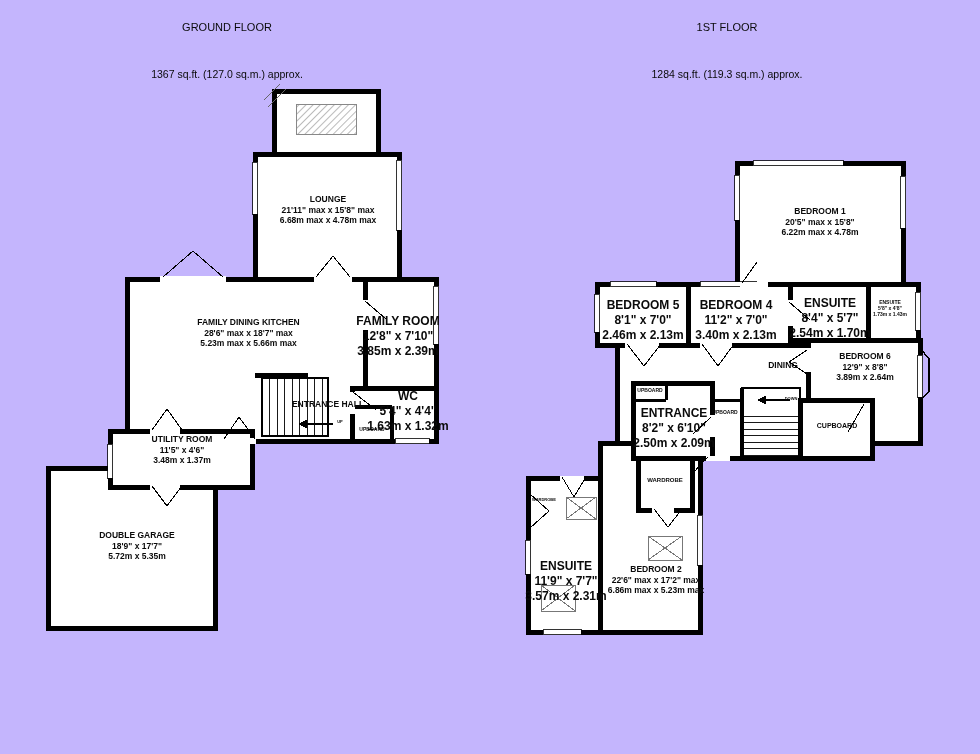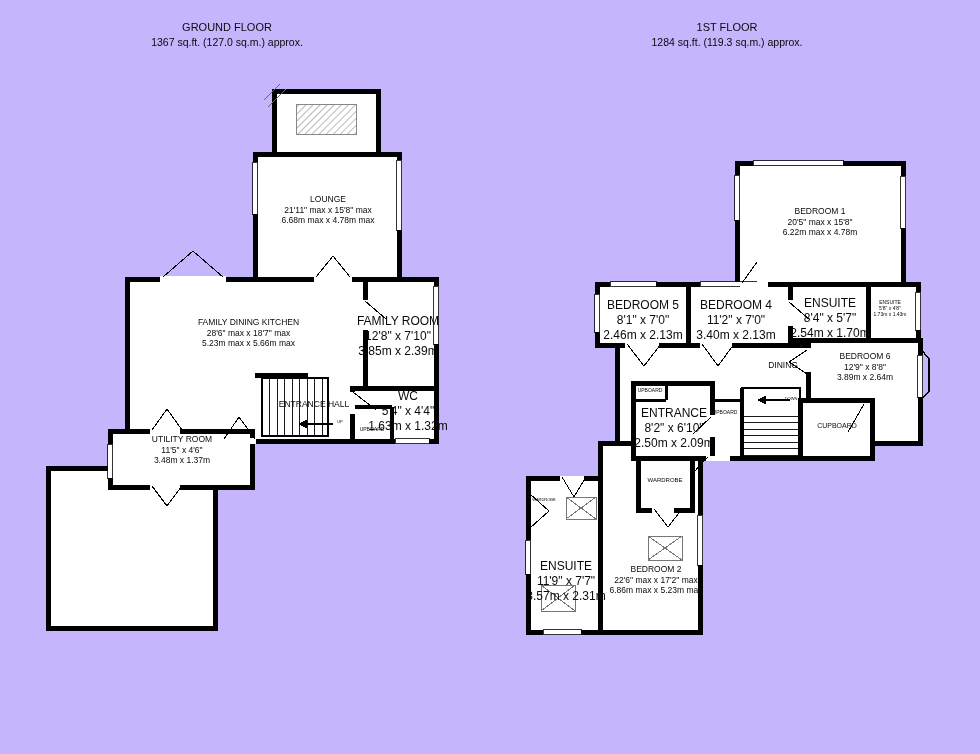--- a/index.html
+++ b/index.html
@@ -1,24 +1,24 @@
 <!DOCTYPE html>
 <html><head>
 <meta charset="utf-8">
 <style>
   html,body{margin:0;padding:0;background:#fff;}
   .canvas{position:relative;width:980px;height:754px;background:#c4b5fd;overflow:hidden;
           font-family:"Liberation Sans",sans-serif;color:#000;}
   .plan-svg{position:absolute;left:0;top:0;}
-  .fl{position:absolute;text-align:center;font-weight:400;font-size:8.5px;line-height:1.25;color:#0a0a0a;}
+  .fl{position:absolute;text-align:center;font-weight:700;font-size:8.5px;line-height:1.25;color:#0a0a0a;}
   .fl.sm{font-size:12px;}
   .fl.xs{font-size:5px;line-height:1.2;}
   .fl.xxs{font-size:4px;line-height:1.1;}
   .fl.hdr{font-weight:400;font-size:11px;line-height:1.35;}
-  .fl.hdr .sub{font-size:10.5px;}
+  .fl.hdr .sub{font-size:10.5px;margin-top:32px;}
   .fl.footer{font-weight:400;font-size:10.5px;line-height:1.3;}
   .fl.footer .note{font-size:7.5px;line-height:1.35;}
   .nm,.dm,.single{white-space:nowrap;}
 </style>
 </head>
 <body>
 
 <div class="canvas">
 
   <svg class="plan-svg" width="980" height="754" viewBox="0 0 980 754" shape-rendering="crispEdges">
@@ -214,38 +214,43 @@
     <div class="dm">12'8"  x 7'10"</div>
     <div class="dm">3.85m  x 2.39m</div>
   </div>
 
   <div class="fl sm" style="left:365px;top:389px;width:86px">
     <div class="nm">WC</div>
     <div class="dm">5'4"  x 4'4"</div>
     <div class="dm">1.63m  x 1.32m</div>
   </div>
 
-  <div class="fl" style="left:246px;top:399px;width:136px">
+  <div class="fl" style="left:260px;top:399px;width:136px">
     <div class="single nm">ENTRANCE HALL</div>
   </div>
 
   <div class="fl xxs" style="left:331px;top:420px;width:18px">
     <div class="single">UP</div>
   </div>
 
   <div class="fl xs" style="left:350px;top:426px;width:44px">
     <div class="single">UPBOARD</div>
   </div>
 
   <div class="fl" style="left:112px;top:434px;width:140px">
     <div class="nm">UTILITY ROOM</div>
     <div class="dm">11'5"  x 4'6"</div>
     <div class="dm">3.48m  x 1.37m</div>
   </div>
 
+  <div class="fl" style="left:58px;top:530px;width:158px">
+    <div class="nm">DOUBLE GARAGE</div>
+    <div class="dm">18'9"  x 17'7"</div>
+    <div class="dm">5.72m  x 5.35m</div>
+  </div>
 
   <div class="fl" style="left:732px;top:206px;width:176px">
     <div class="nm">BEDROOM 1</div>
     <div class="dm">20'5" max x 15'8"</div>
     <div class="dm">6.22m max x 4.78m</div>
   </div>
 
   <div class="fl sm" style="left:594px;top:298px;width:98px">
     <div class="nm">BEDROOM 5</div>
     <div class="dm">8'1"  x 7'0"</div>

